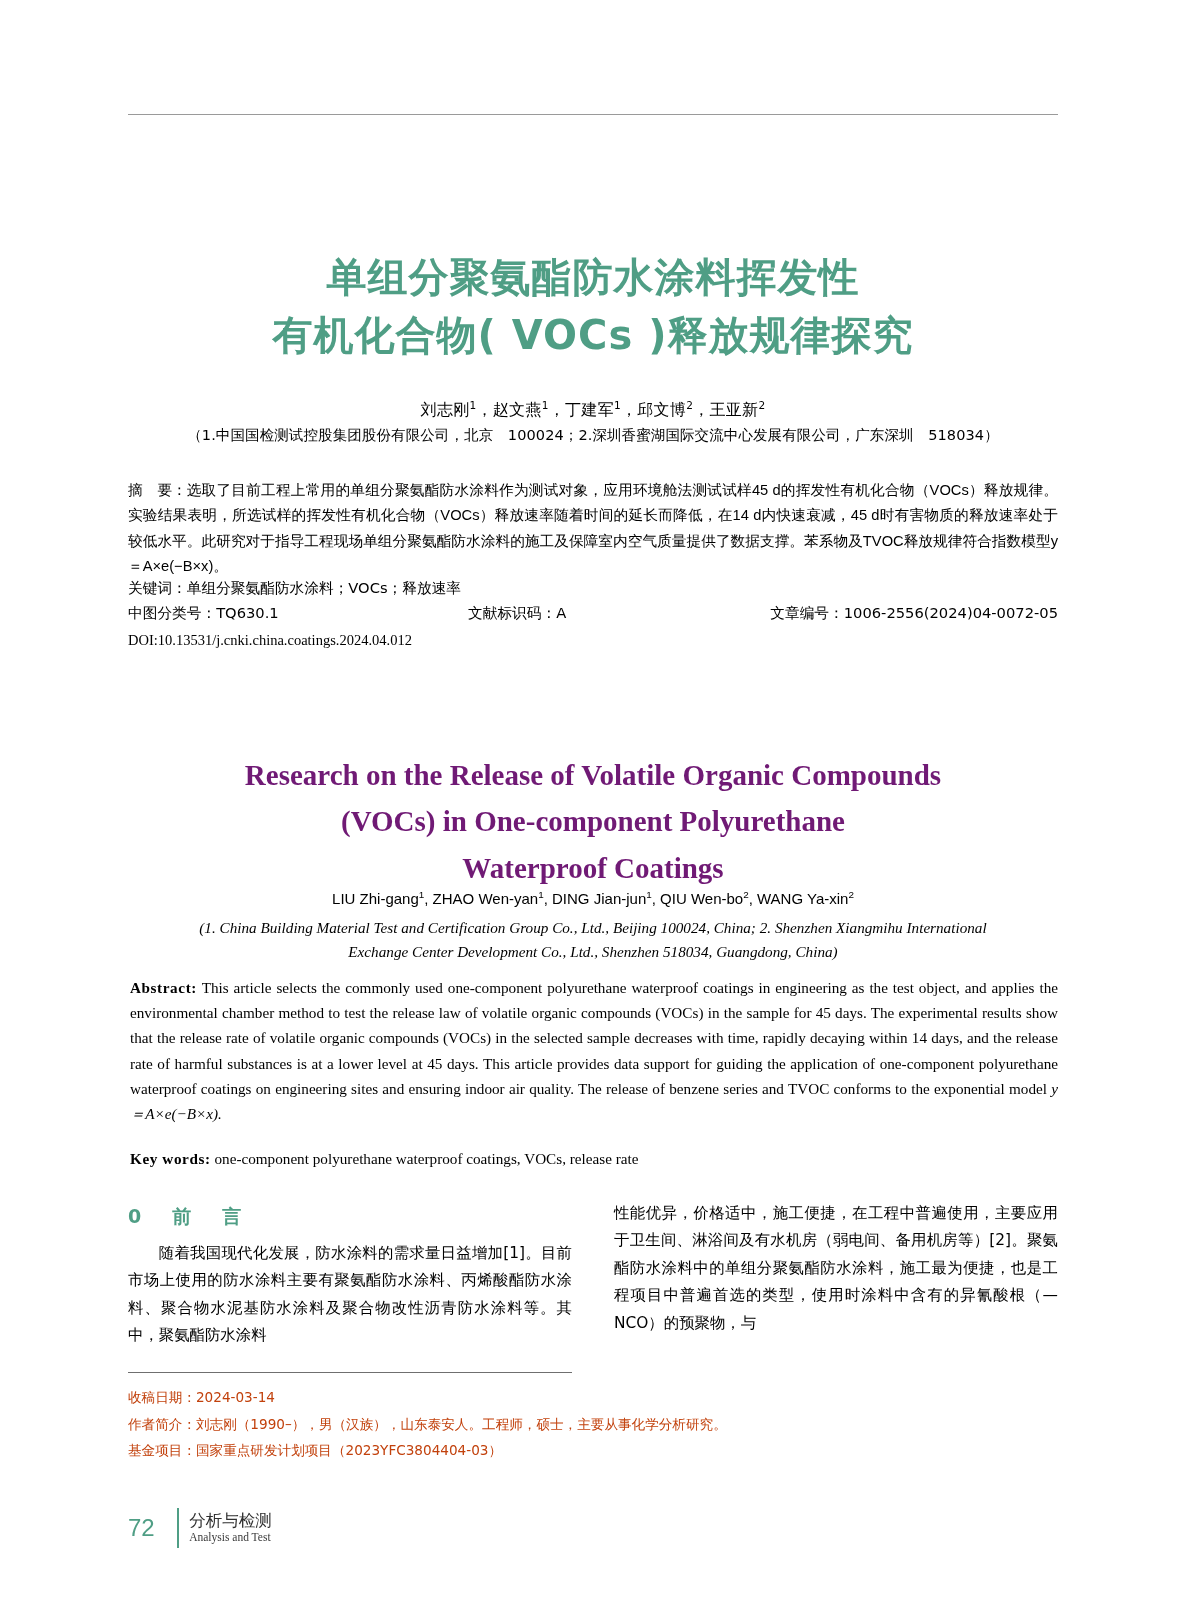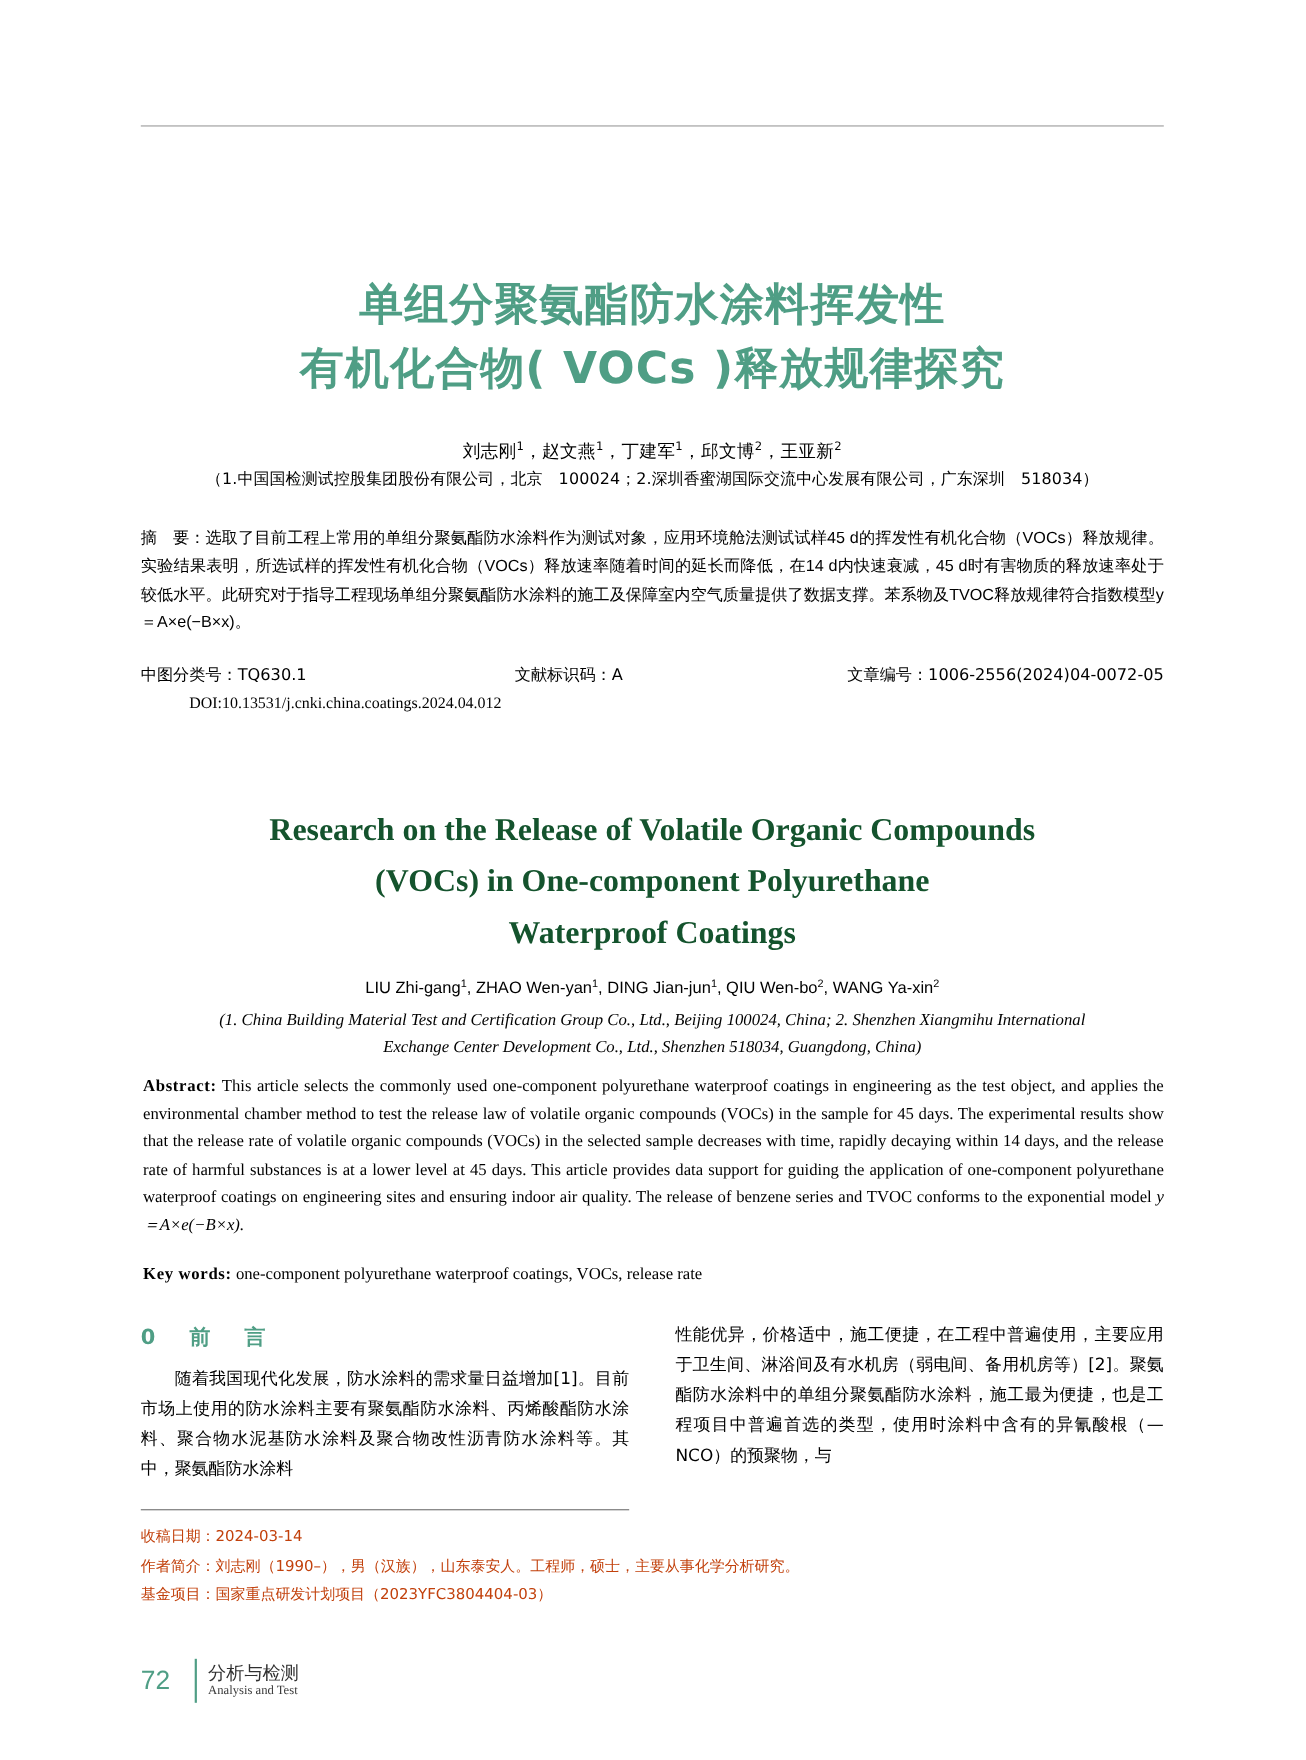--- a/index.html
+++ b/index.html
@@ -116,31 +116,30 @@
   }
   .zh-clsrow .c1 { width: 340px; }
   .zh-clsrow .c2 { width: 290px; }
   .zh-clsrow .c3 { flex: 1; text-align: right; }
   .zh-doi {
     position: absolute;
     left: 128px;
     top: 632px;
     font-family: "Liberation Serif", serif;
     font-size: 14.5px;
-    margin-left: 44px;
   }
 
   
   .en-title {
     position: absolute;
     left: 150px;
-    top: 732px;
+    top: 752px;
     width: 886px;
     text-align: center;
-    color: #14532d;
+    color: #701a75;
     font-family: "Liberation Serif", serif;
     font-weight: bold;
     font-size: 29px;
     line-height: 1.6;
   }
   .en-authors {
     position: absolute;
     left: 128px;
     top: 890px;
     width: 930px;
@@ -282,20 +281,21 @@
   </div>
 
   <div class="zh-authors">
     刘志刚<sup>1</sup>，赵文燕<sup>1</sup>，丁建军<sup>1</sup>，邱文博<sup>2</sup>，王亚新<sup>2</sup>
   </div>
   <div class="zh-affil">（1.中国国检测试控股集团股份有限公司，北京　100024；2.深圳香蜜湖国际交流中心发展有限公司，广东深圳　518034）</div>
 
   <div class="zh-abs">
     <span class="lead">摘　要：</span><span>选取了目前工程上常用的单组分聚氨酯防水涂料作为测试对象，应用环境舱法测试试样45 d的挥发性有机化合物（VOCs）释放规律。实验结果表明，所选试样的挥发性有机化合物（VOCs）释放速率随着时间的延长而降低，在14 d内快速衰减，45 d时有害物质的释放速率处于较低水平。此研究对于指导工程现场单组分聚氨酯防水涂料的施工及保障室内空气质量提供了数据支撑。苯系物及TVOC释放规律符合指数模型y＝A×e(−B×x)。</span>
   </div>
+  <div class="zh-kw">关键词：单组分聚氨酯防水涂料；VOCs；释放速率</div>
 
   <div class="zh-clsrow">
     <div class="c1">中图分类号：TQ630.1</div>
     <div class="c2">文献标识码：A</div>
     <div class="c3">文章编号：1006-2556(2024)04-0072-05</div>
   </div>
   <div class="zh-doi">DOI:10.13531/j.cnki.china.coatings.2024.04.012</div>
 
   <div class="en-title">
     <div>Research on the Release of Volatile Organic Compounds</div>

